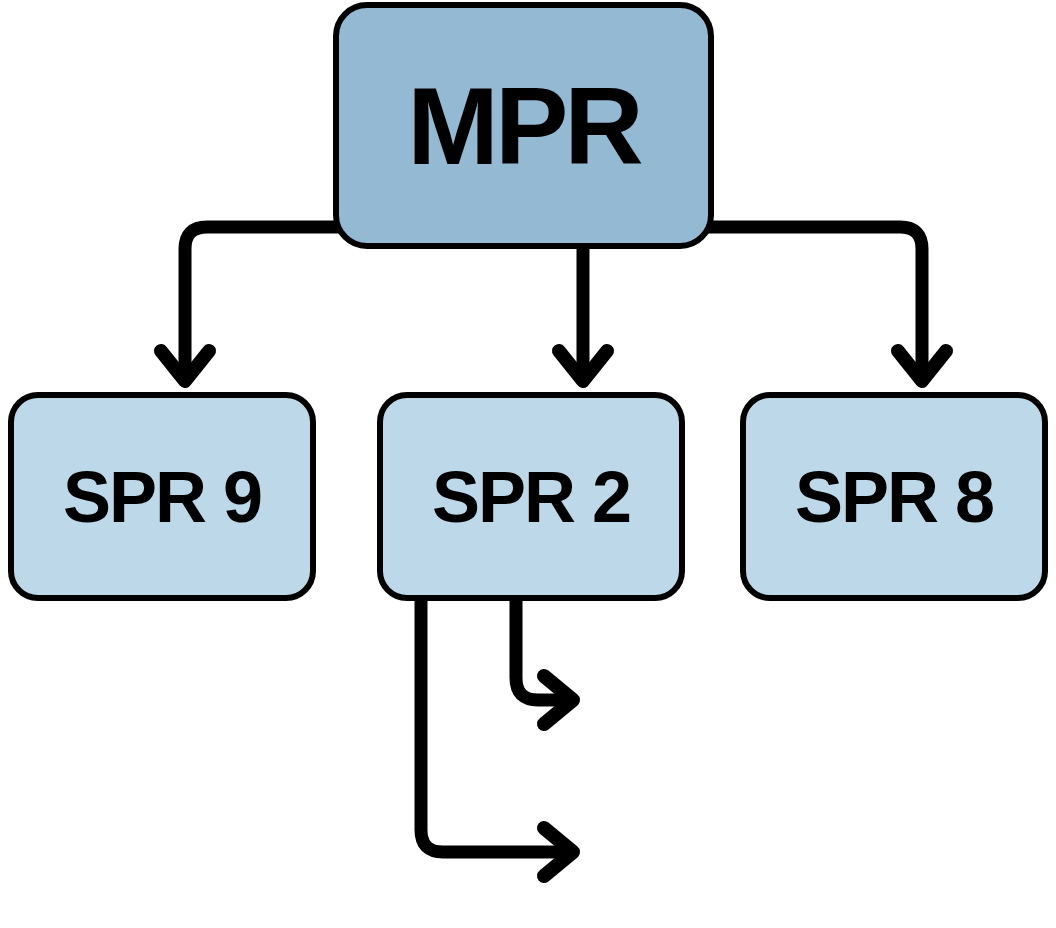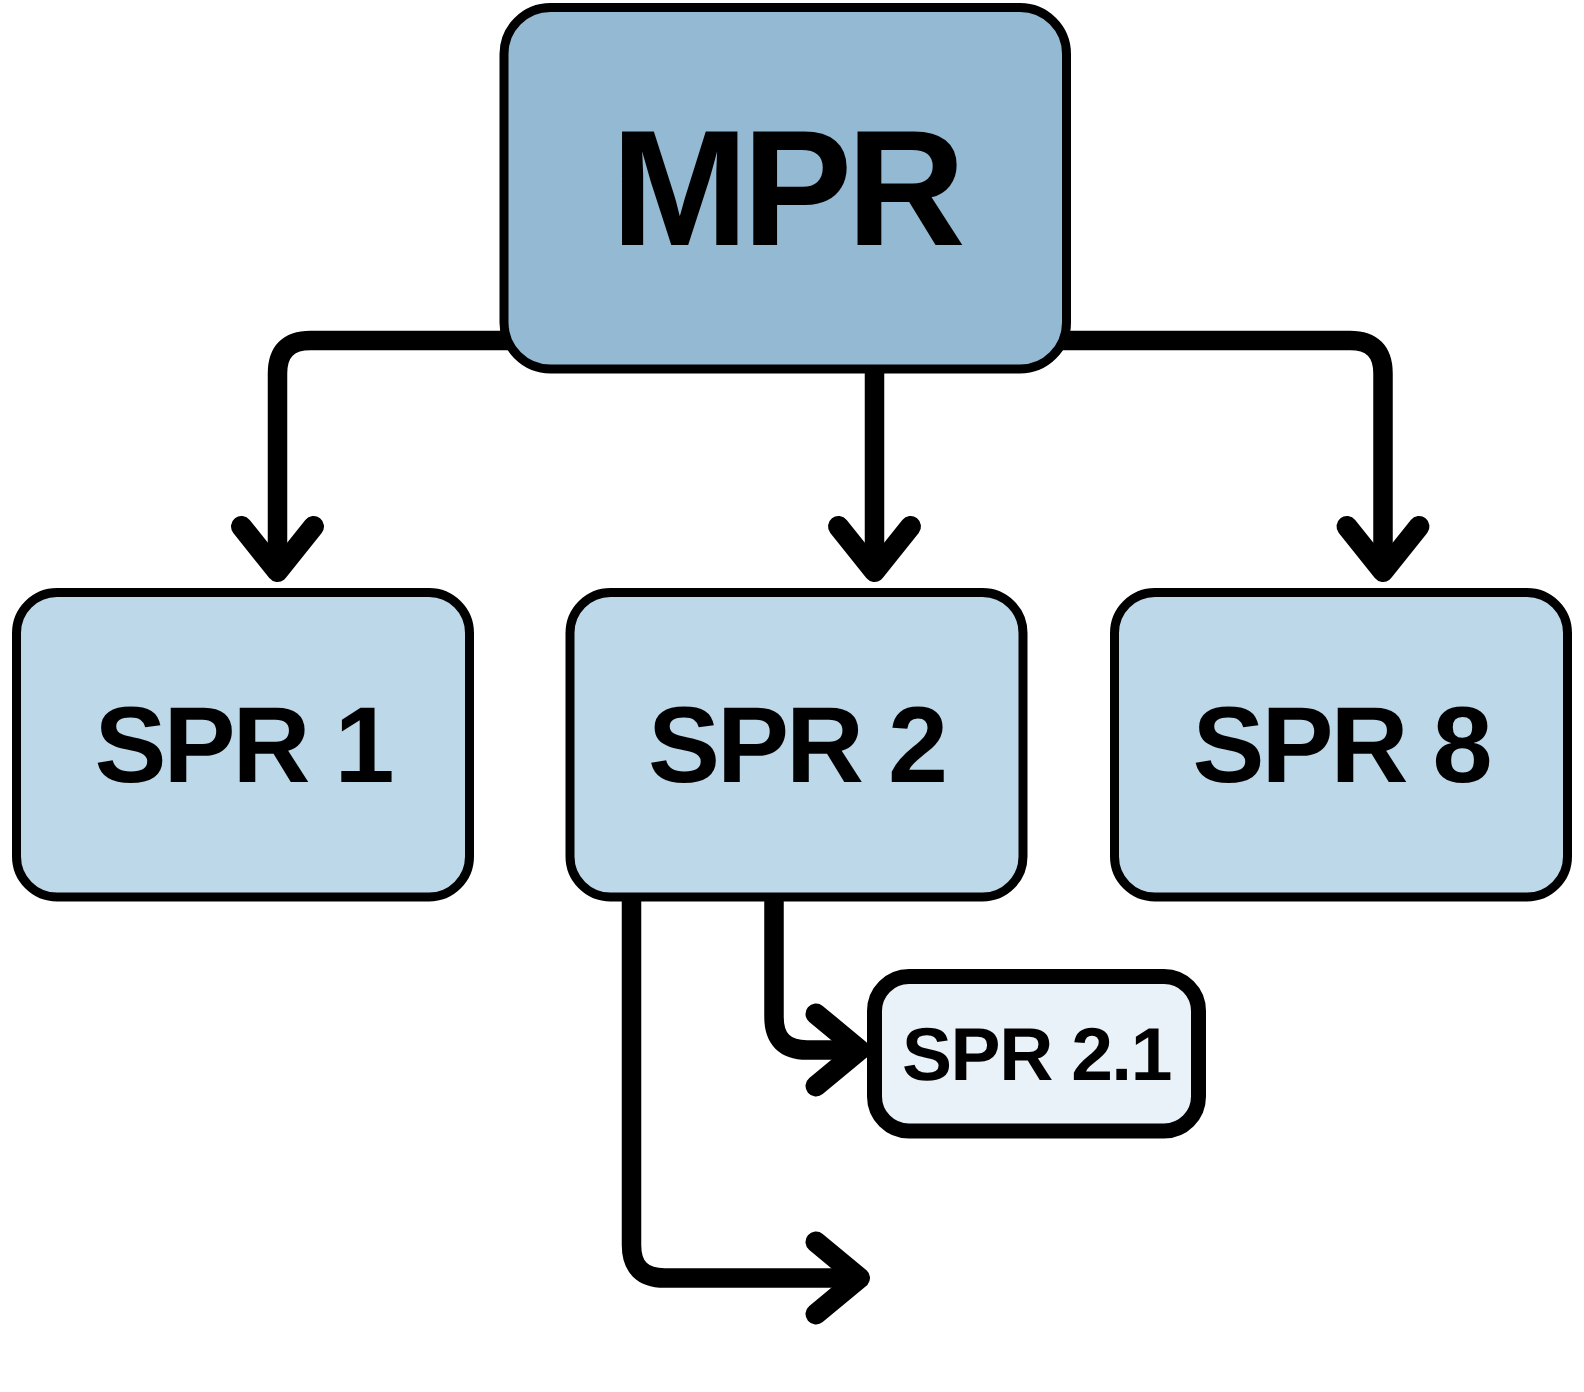--- a/index.html
+++ b/index.html
@@ -99,29 +99,26 @@
       <path class="shaft" d="M 421 592 L 421 830 Q 421 852 443 852 L 556 852" stroke="#000000"></path>
       <path class="head" d="M 544 828 L 573 852 L 544 876" stroke="#000000"></path>
     </g>
   </svg>
 
   <div class="node node-mpr" style="background: rgb(147, 185, 211); border-color: rgb(0, 0, 0); color: rgb(0, 0, 0);">
     <span>MPR</span>
   </div>
 
   <div class="node node-spr node-spr1" style="background: rgb(189, 217, 233); border-color: rgb(0, 0, 0); color: rgb(0, 0, 0);">
-    <span>SPR 1</span>
+    <span>SPR 9</span>
   </div>
 
   <div class="node node-spr node-spr2" style="background: rgb(189, 217, 233); border-color: rgb(0, 0, 0); color: rgb(0, 0, 0);">
     <span>SPR 2</span>
   </div>
 
   <div class="node node-spr node-spr3" style="background: rgb(189, 217, 233); border-color: rgb(0, 0, 0); color: rgb(0, 0, 0);">
     <span>SPR 8</span>
   </div>
 
-  <div class="node node-sub node-spr21" style="background: rgb(233, 242, 248); border-color: rgb(0, 0, 0); color: rgb(0, 0, 0);">
-    <span>SPR 2.1</span>
-  </div>
 
 
 </div>
 
 </body></html>

